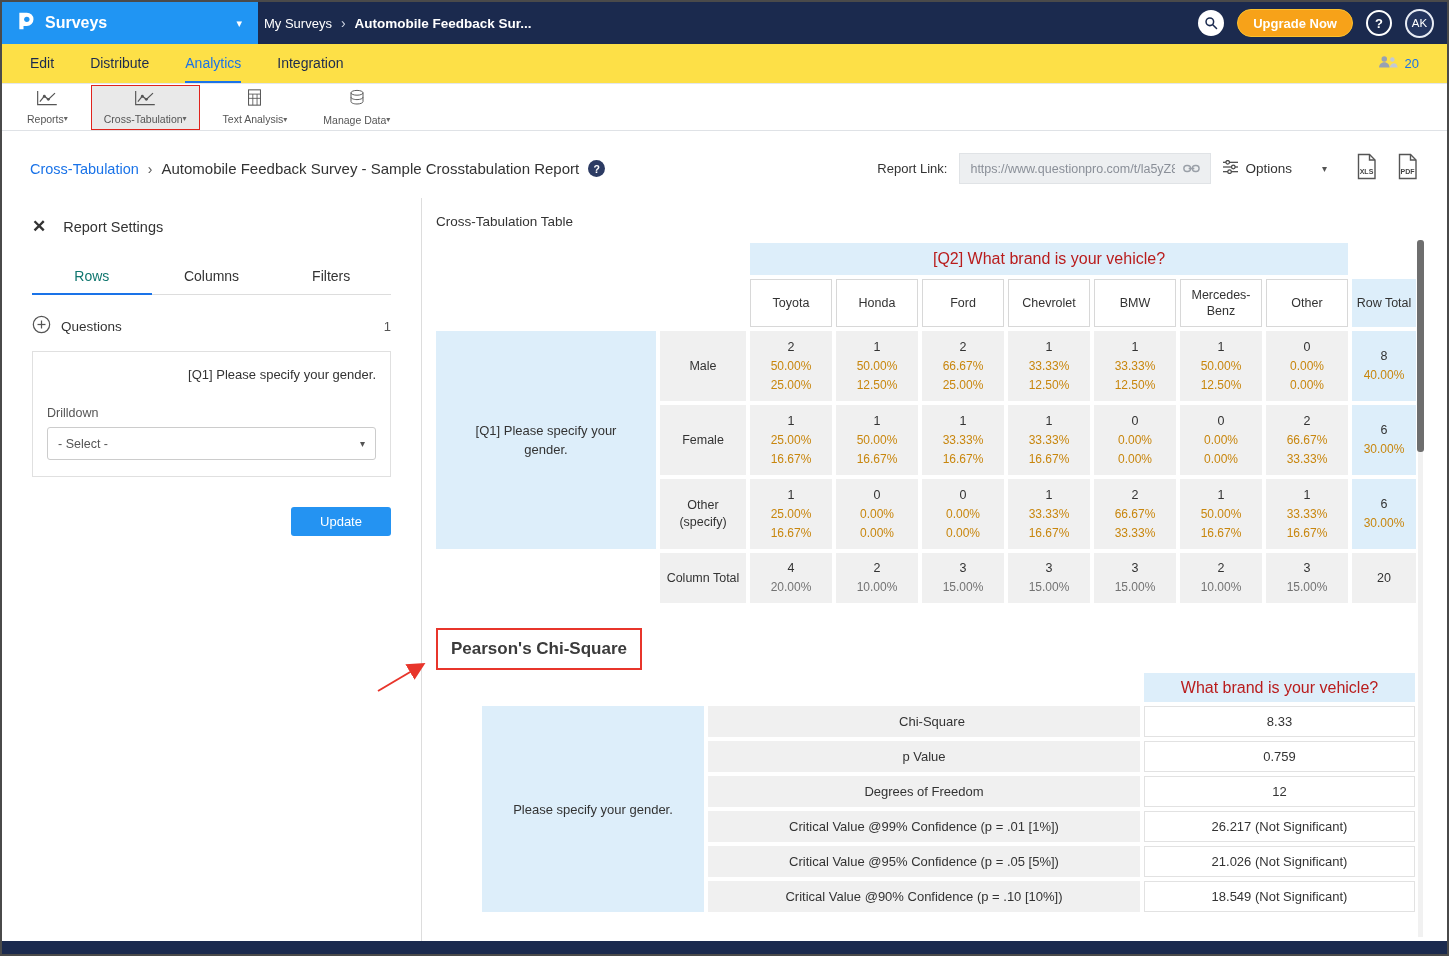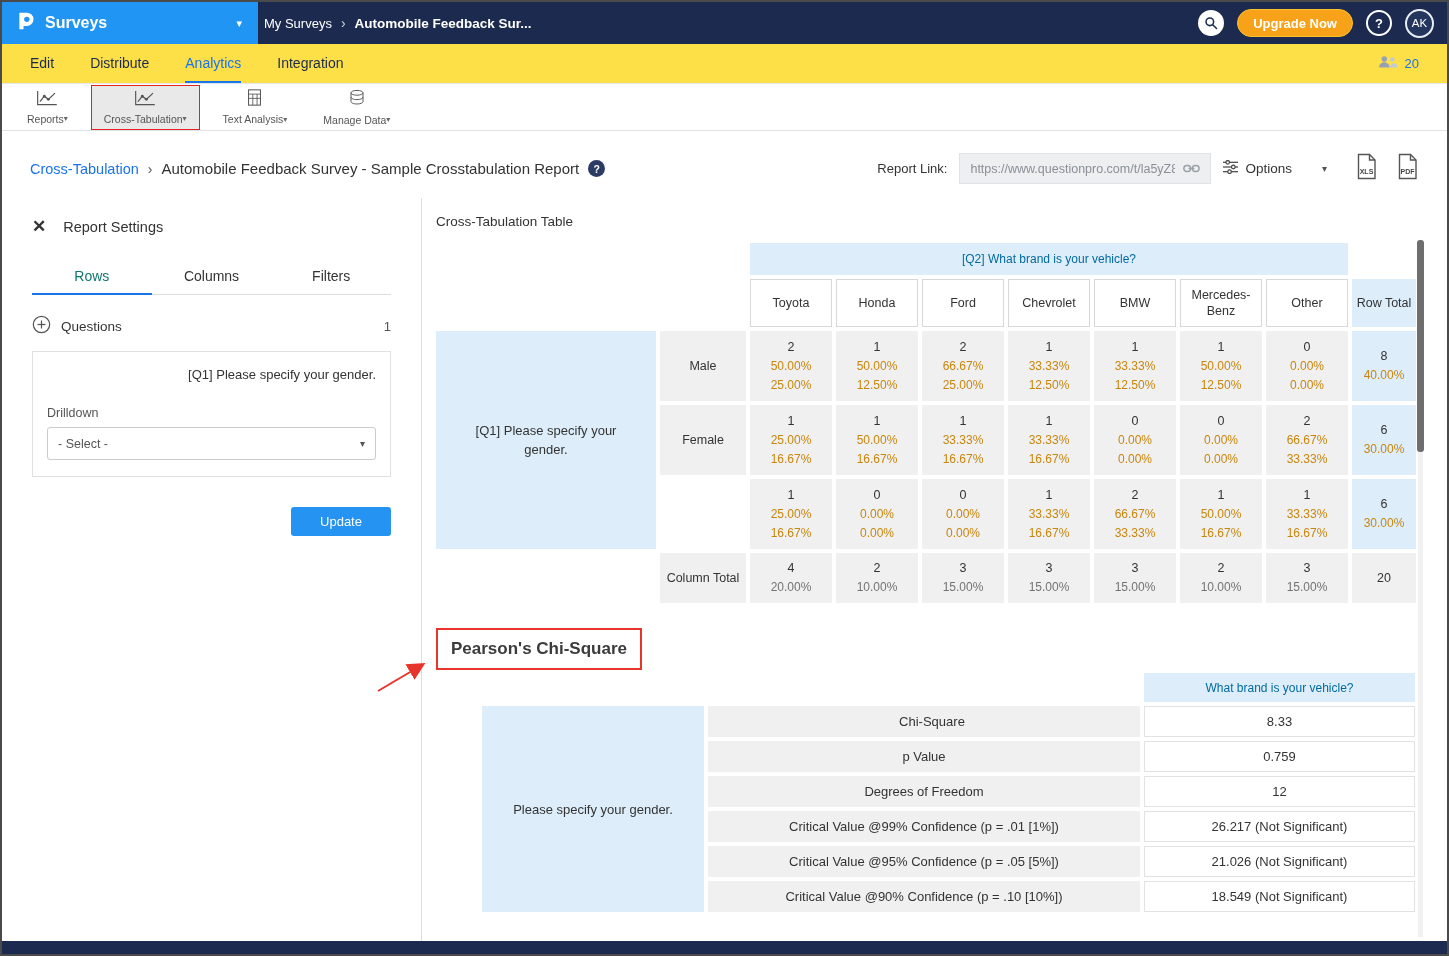--- a/index.html
+++ b/index.html
@@ -75,21 +75,21 @@
   .update-btn { width:100px; height:29px; background:#2493f2; border:none; border-radius:3px; color:#fff; font-size:13px; cursor:pointer; font-family:inherit; }
 
   .main { flex:1; padding:16px 0 0 14px; position:relative; min-width:0; }
   .main-title { font-size:13.5px; color:#333; }
 
   
   .crosstab { display:grid; grid-template-columns:220px 86px repeat(7,82px) 64px; grid-template-rows:32px 48px 70px 70px 70px 50px; gap:4px; margin-top:14px; width:max-content; }
   .cell { display:flex; flex-direction:column; align-items:center; justify-content:center; text-align:center; }
   .cell.blue { background:#ddeefa; }
   .cell.grey { background:#f0f0f0; }
-  .hdr { font-size:12px; color:#0369a1; }
+  .hdr { font-size:16px; color:#b91c1c; }
   .colhdr { font-size:12.5px; color:#333; background:#fff; border:1px solid #d8d8d8; line-height:16px; padding:0 4px; }
   .colhdr.blue { background:#ddeefa; border:none; }
   .qcell { font-size:13px; color:#333; line-height:19px; padding:0 30px; }
   .rowlbl { font-size:12.5px; color:#333; line-height:17px; padding:0 6px; }
   .n { font-size:12.5px; color:#333; line-height:19px; }
   .p { font-size:12px; color:#c8860d; line-height:19px; }
   .pd { font-size:12px; color:#737373; line-height:19px; }
 
   
   .chi-title { display:inline-block; margin-top:25px; border:2px solid #e8352b; padding:9px 13px; font-size:17px; font-weight:bold; color:#3b3b3b; background:#fff; }
@@ -387,20 +387,21 @@
           </div>
           <div class="cell grey" style="grid-area: 4 / 9;">
             <div class="n">2</div>
             <div class="p">66.67%</div>
             <div class="p">33.33%</div>
           </div>
           <div class="cell blue" style="grid-area: 4 / 10;">
             <div class="n">6</div>
             <div class="p">30.00%</div>
           </div>
+          <div class="cell grey rowlbl" style="grid-area: 5 / 2;">Other (specify)</div>
           <div class="cell grey" style="grid-area: 5 / 3;">
             <div class="n">1</div>
             <div class="p">25.00%</div>
             <div class="p">16.67%</div>
           </div>
           <div class="cell grey" style="grid-area: 5 / 4;">
             <div class="n">0</div>
             <div class="p">0.00%</div>
             <div class="p">0.00%</div>
           </div>

